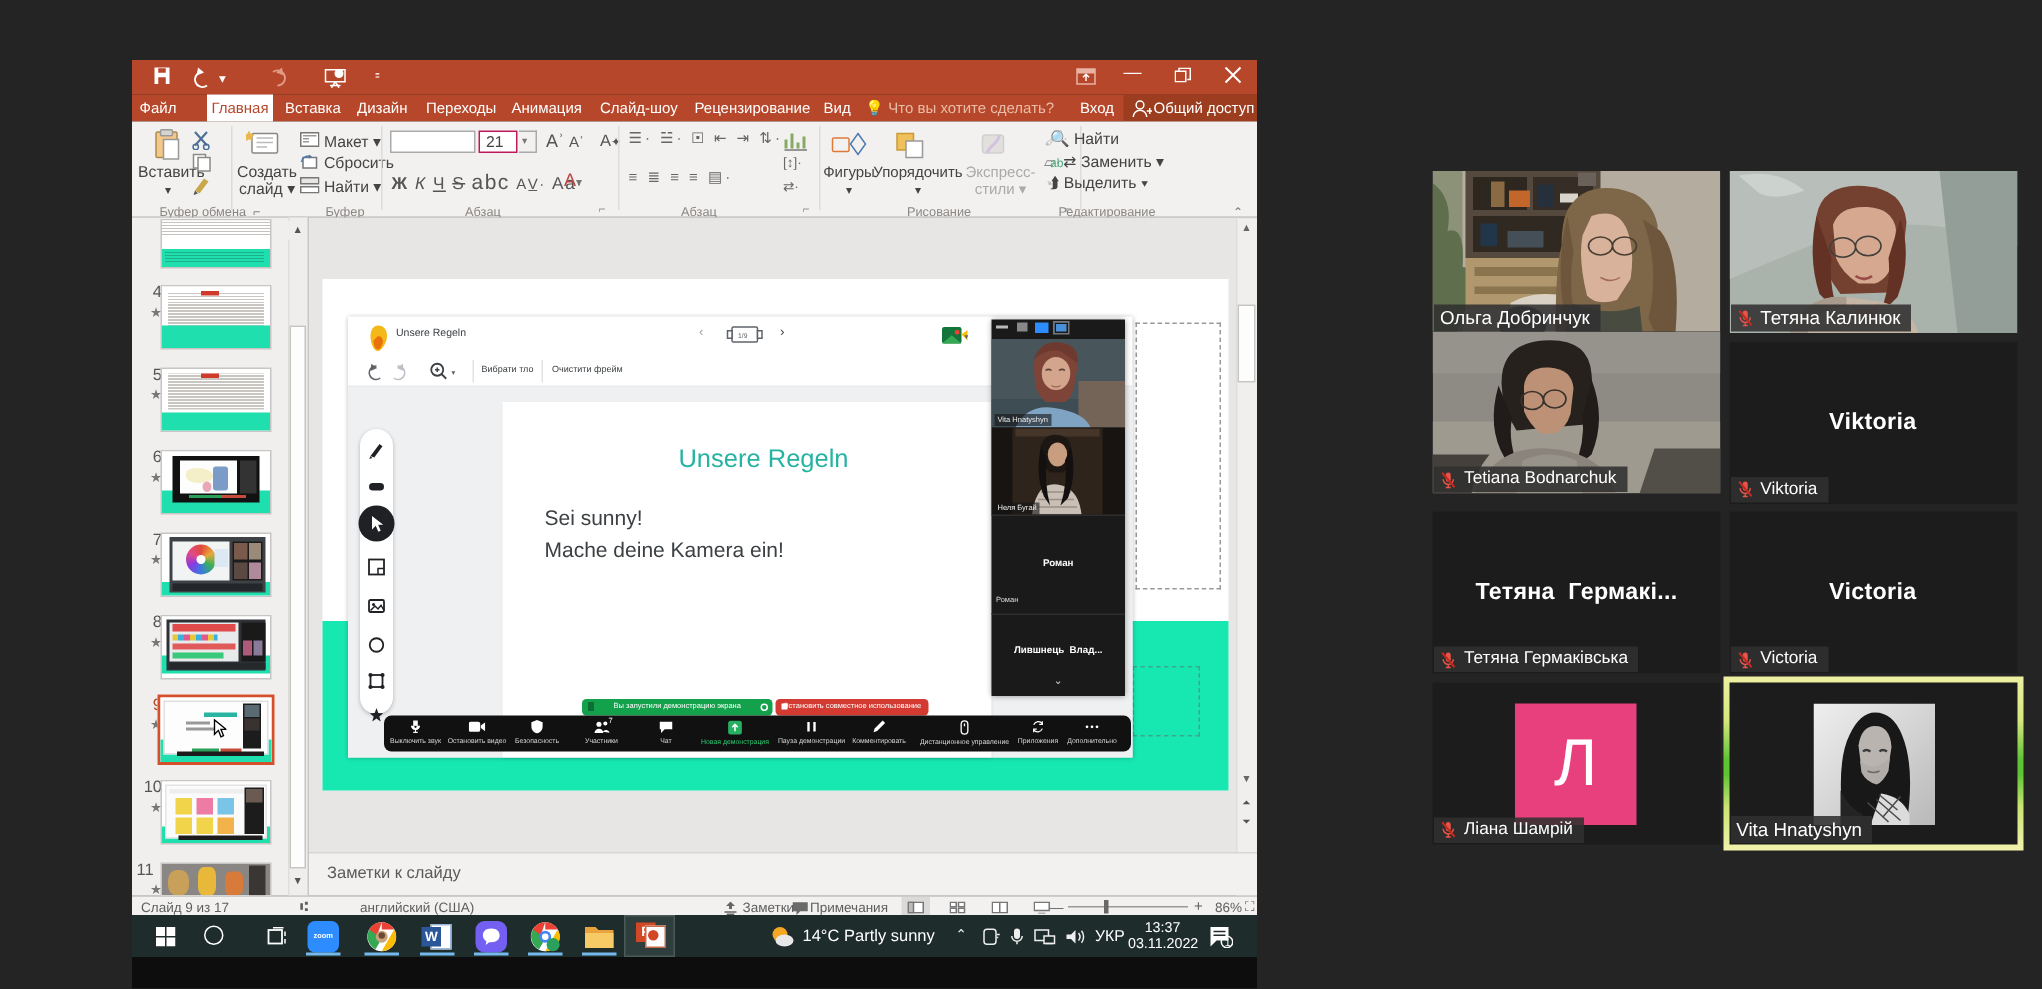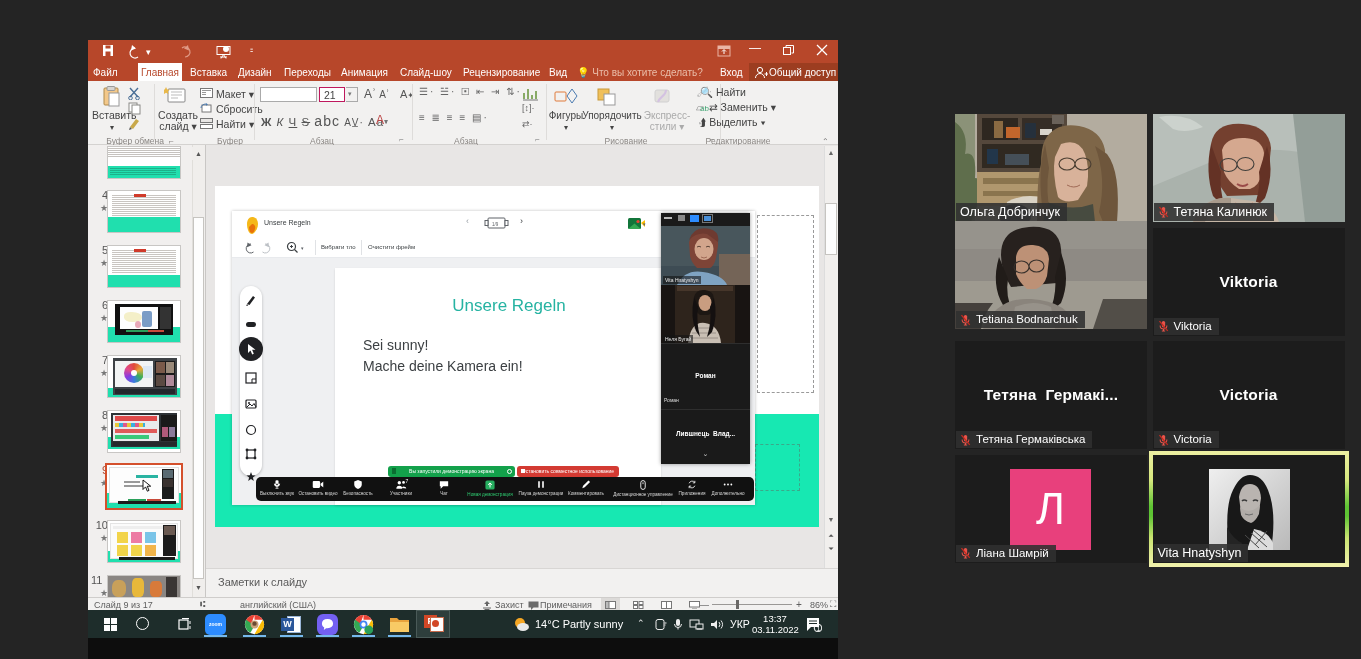--- a/index.html
+++ b/index.html
@@ -528,21 +528,21 @@
     <div style="position:absolute;left:12px;top:7px">Заметки к слайду</div>
   </div>
 <div class="a" id="statusbar">
  <div class="a" style="left:6px;top:2px">Слайд 9 из 17</div>
  <div class="a" style="left:112px;top:1px;font-size:9px">⑆</div>
  <div class="a" style="left:152px;top:2px">английский (США)</div>
  <svg class="a" style="left:394px;top:3px" width="10" height="9">
       <path d="M5 0 l3 3 h-2 v2 h-2 v-2 h-2z" fill="#666"></path>
       <path d="M1 7 h8 M2.5 8.5 h5" stroke="#666"></path>
     </svg>
- <div class="a" style="left:407px;top:2px">Захист</div>
+ <div class="a" style="left:407px;top:2px">Заметки</div>
  <svg class="a" style="left:440px;top:3px" width="11" height="9">
       <path d="M0.5 0.5 h10 v6 h-5 l-2.5 2.5 v-2.5 h-2.5z" fill="#6a6a6a"></path>
     </svg>
  <div class="a" style="left:452px;top:2px">Примечания</div>
  <div class="a" style="left:513px;top:0;width:19px;height:13px;background:#dcdad8"></div>
  <svg class="a" style="left:517px;top:3px" width="11" height="8">
       <rect x="0.5" y="0.5" width="10" height="7" fill="#fff" stroke="#777"></rect>
       <rect x="0.5" y="0.5" width="3.5" height="7" fill="#bbb" stroke="#777"></rect>
     </svg>
  <svg class="a" style="left:545px;top:3px" width="11" height="8">

